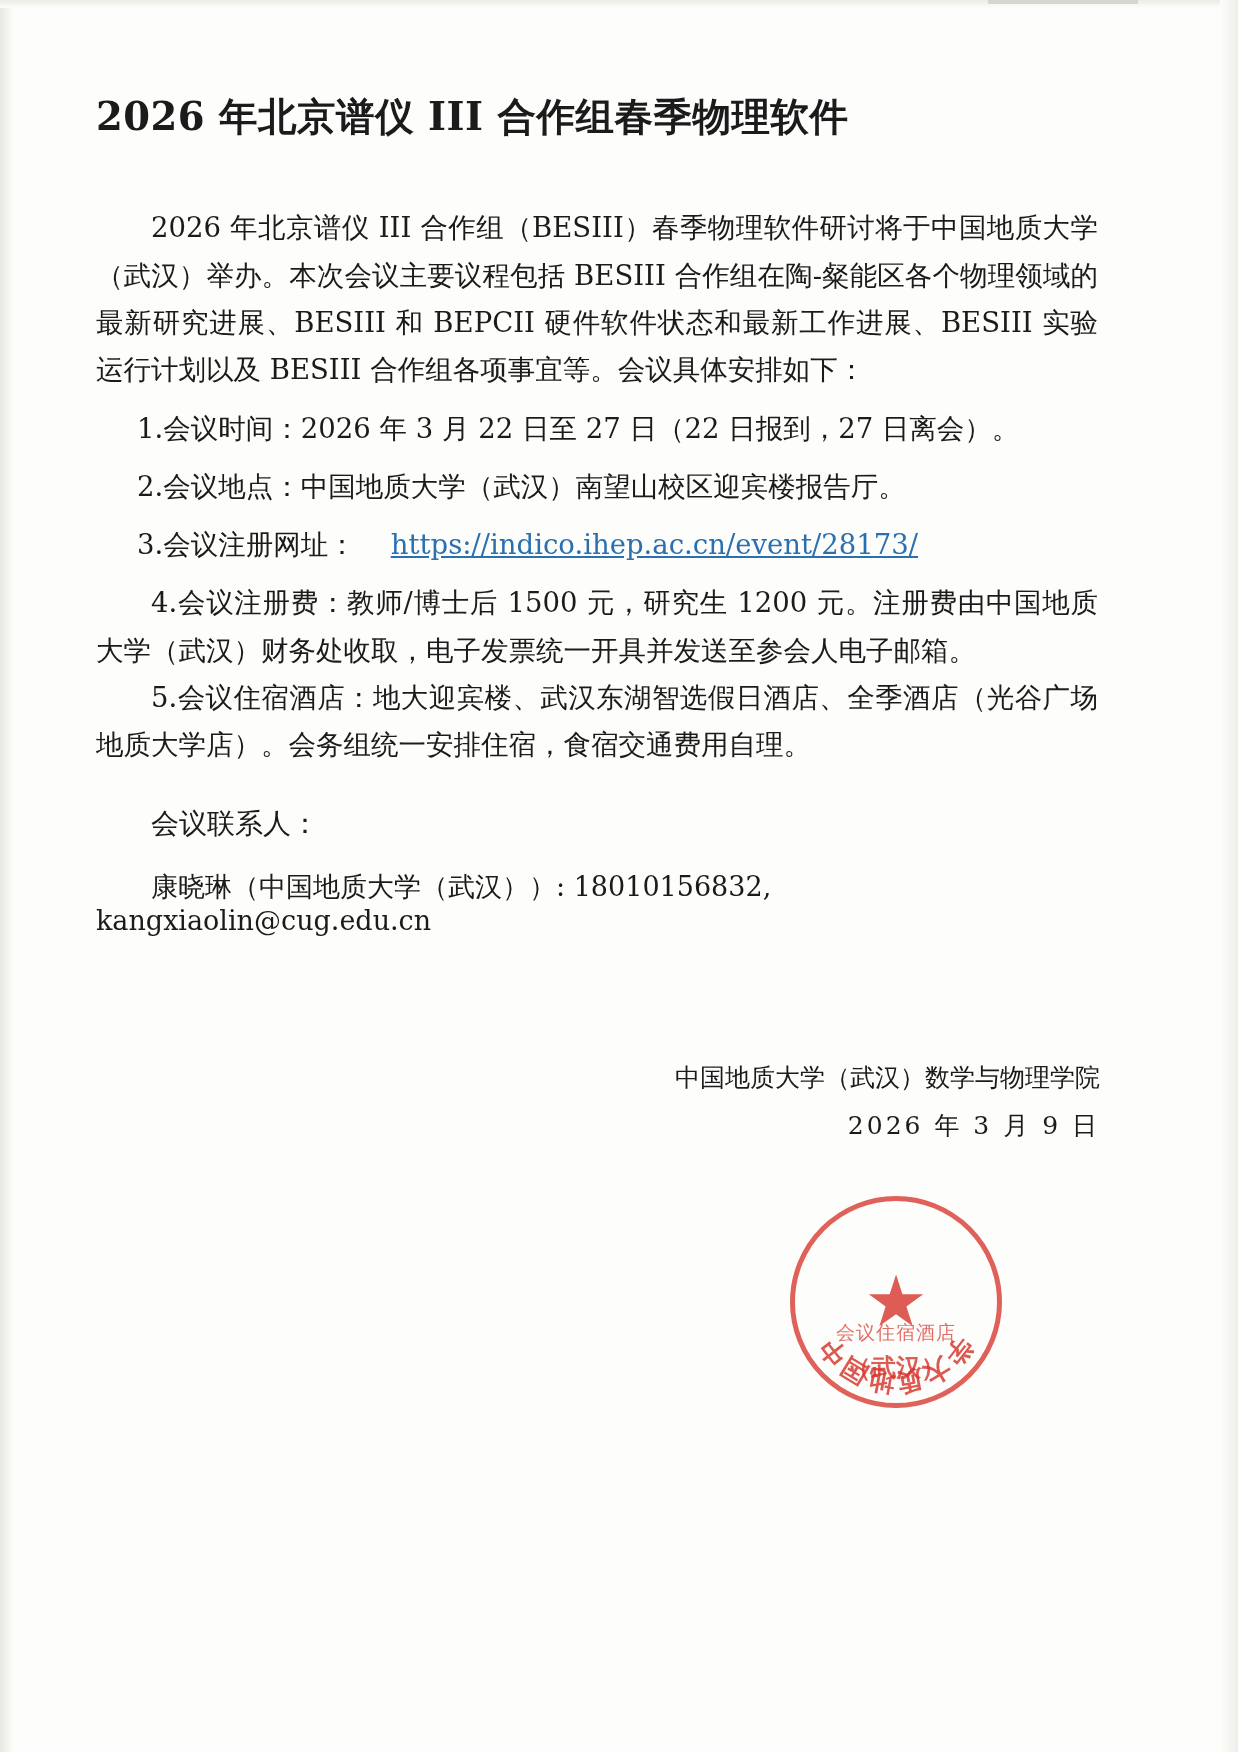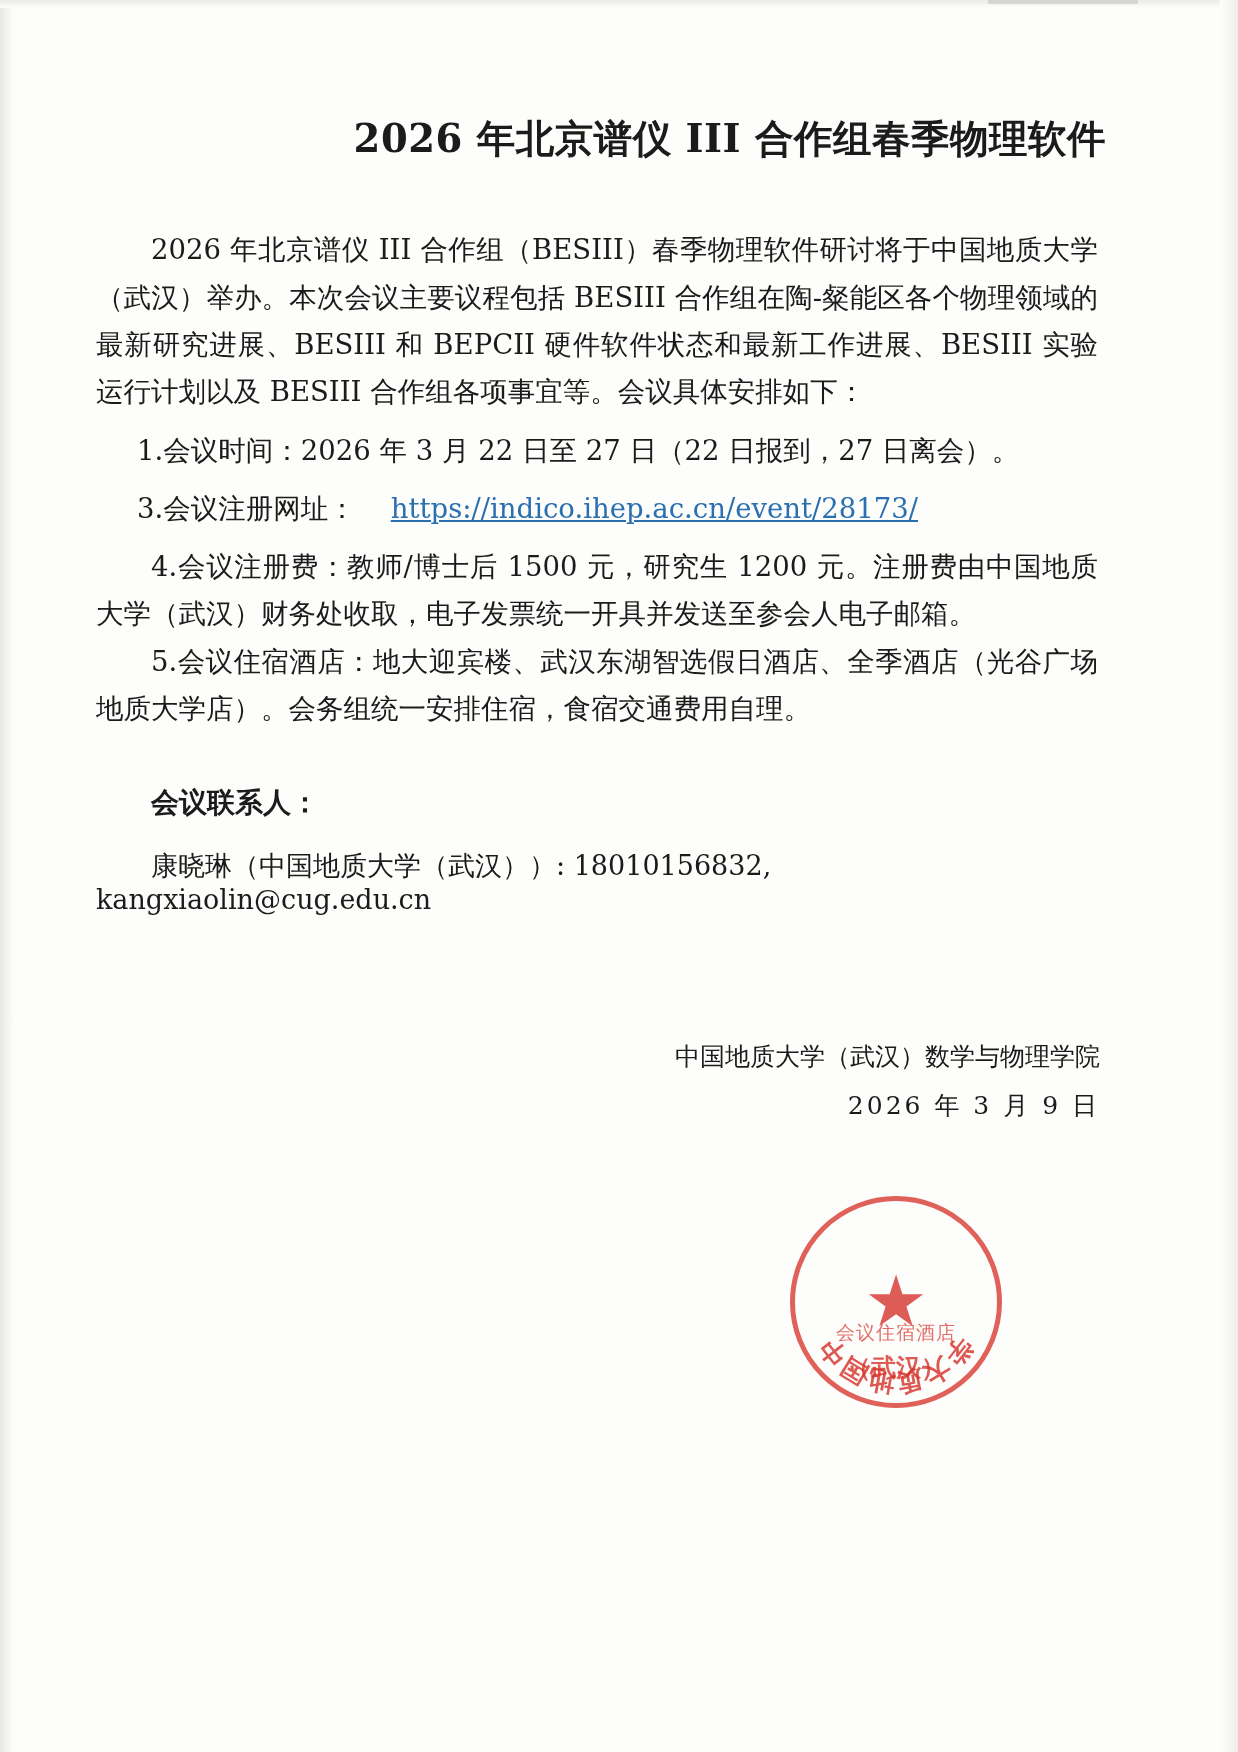--- a/index.html
+++ b/index.html
@@ -48,24 +48,24 @@
     opacity: .8;
   }
   .content {
     position: absolute;
     left: 96px;
     top: 0;
     width: 1010px;
   }
   h1.title {
     margin: 0;
-    padding-top: 108px;
+    padding-top: 86px;
     font-size: 38.5px;
     line-height: 1.62;
-    text-align: right;
+    text-align: left;
     font-weight: bold;
     letter-spacing: .5px;
     font-family: "DejaVu Serif", "Liberation Serif", serif;
   }
   h1.title .line2 {
     display: block;
   }
   .body-text {
     margin-top: 56px;
     font-size: 27.5px;
@@ -80,23 +80,23 @@
   p.item {
     margin: 11px;
     text-indent: 30px;
   }
   .link {
     color: #2a6fb0;
     text-decoration: underline;
     word-break: break-all;
   }
   .contact-head {
-    margin-top: 52px;
+    margin-top: 36px;
     font-size: 28px;
-    font-weight: bold;
+    font-weight: normal;
     text-indent: 55px;
   }
   .contact-line {
     margin-top: 26px;
     font-size: 27px;
     text-indent: 55px;
   }
   .signature {
     margin-top: 118px;
     font-size: 25px;
@@ -185,20 +185,21 @@
     <h1 class="title">
       <span>2026 年北京谱仪 III 合作组春季物理软件</span>
     </h1>
 
     <div class="body-text">
 
       <p class="para">2026 年北京谱仪 III 合作组（BESIII）春季物理软件研讨将于中国地质大学（武汉）举办。本次会议主要议程包括 BESIII 合作组在陶-粲能区各个物理领域的最新研究进展、BESIII 和 BEPCII 硬件软件状态和最新工作进展、BESIII 实验运行计划以及 BESIII 合作组各项事宜等。会议具体安排如下：</p>
 
       <p class="item">1.会议时间：2026 年 3 月 22 日至 27 日（22 日报到，27 日离会）。</p>
 
+      <p class="item">2.会议地点：中国地质大学（武汉）南望山校区迎宾楼报告厅。</p>
 
       <p class="item">
         <span>3.会议注册网址：</span>
         <span>&nbsp;&nbsp;</span>
         <a class="link" href="#">https://indico.ihep.ac.cn/event/28173/</a>
       </p>
 
       <p class="para">4.会议注册费：教师/博士后 1500 元，研究生 1200 元。注册费由中国地质大学（武汉）财务处收取，电子发票统一开具并发送至参会人电子邮箱。</p>
 
       <p class="para">5.会议住宿酒店：地大迎宾楼、武汉东湖智选假日酒店、全季酒店（光谷广场地质大学店）。会务组统一安排住宿，食宿交通费用自理。</p>

